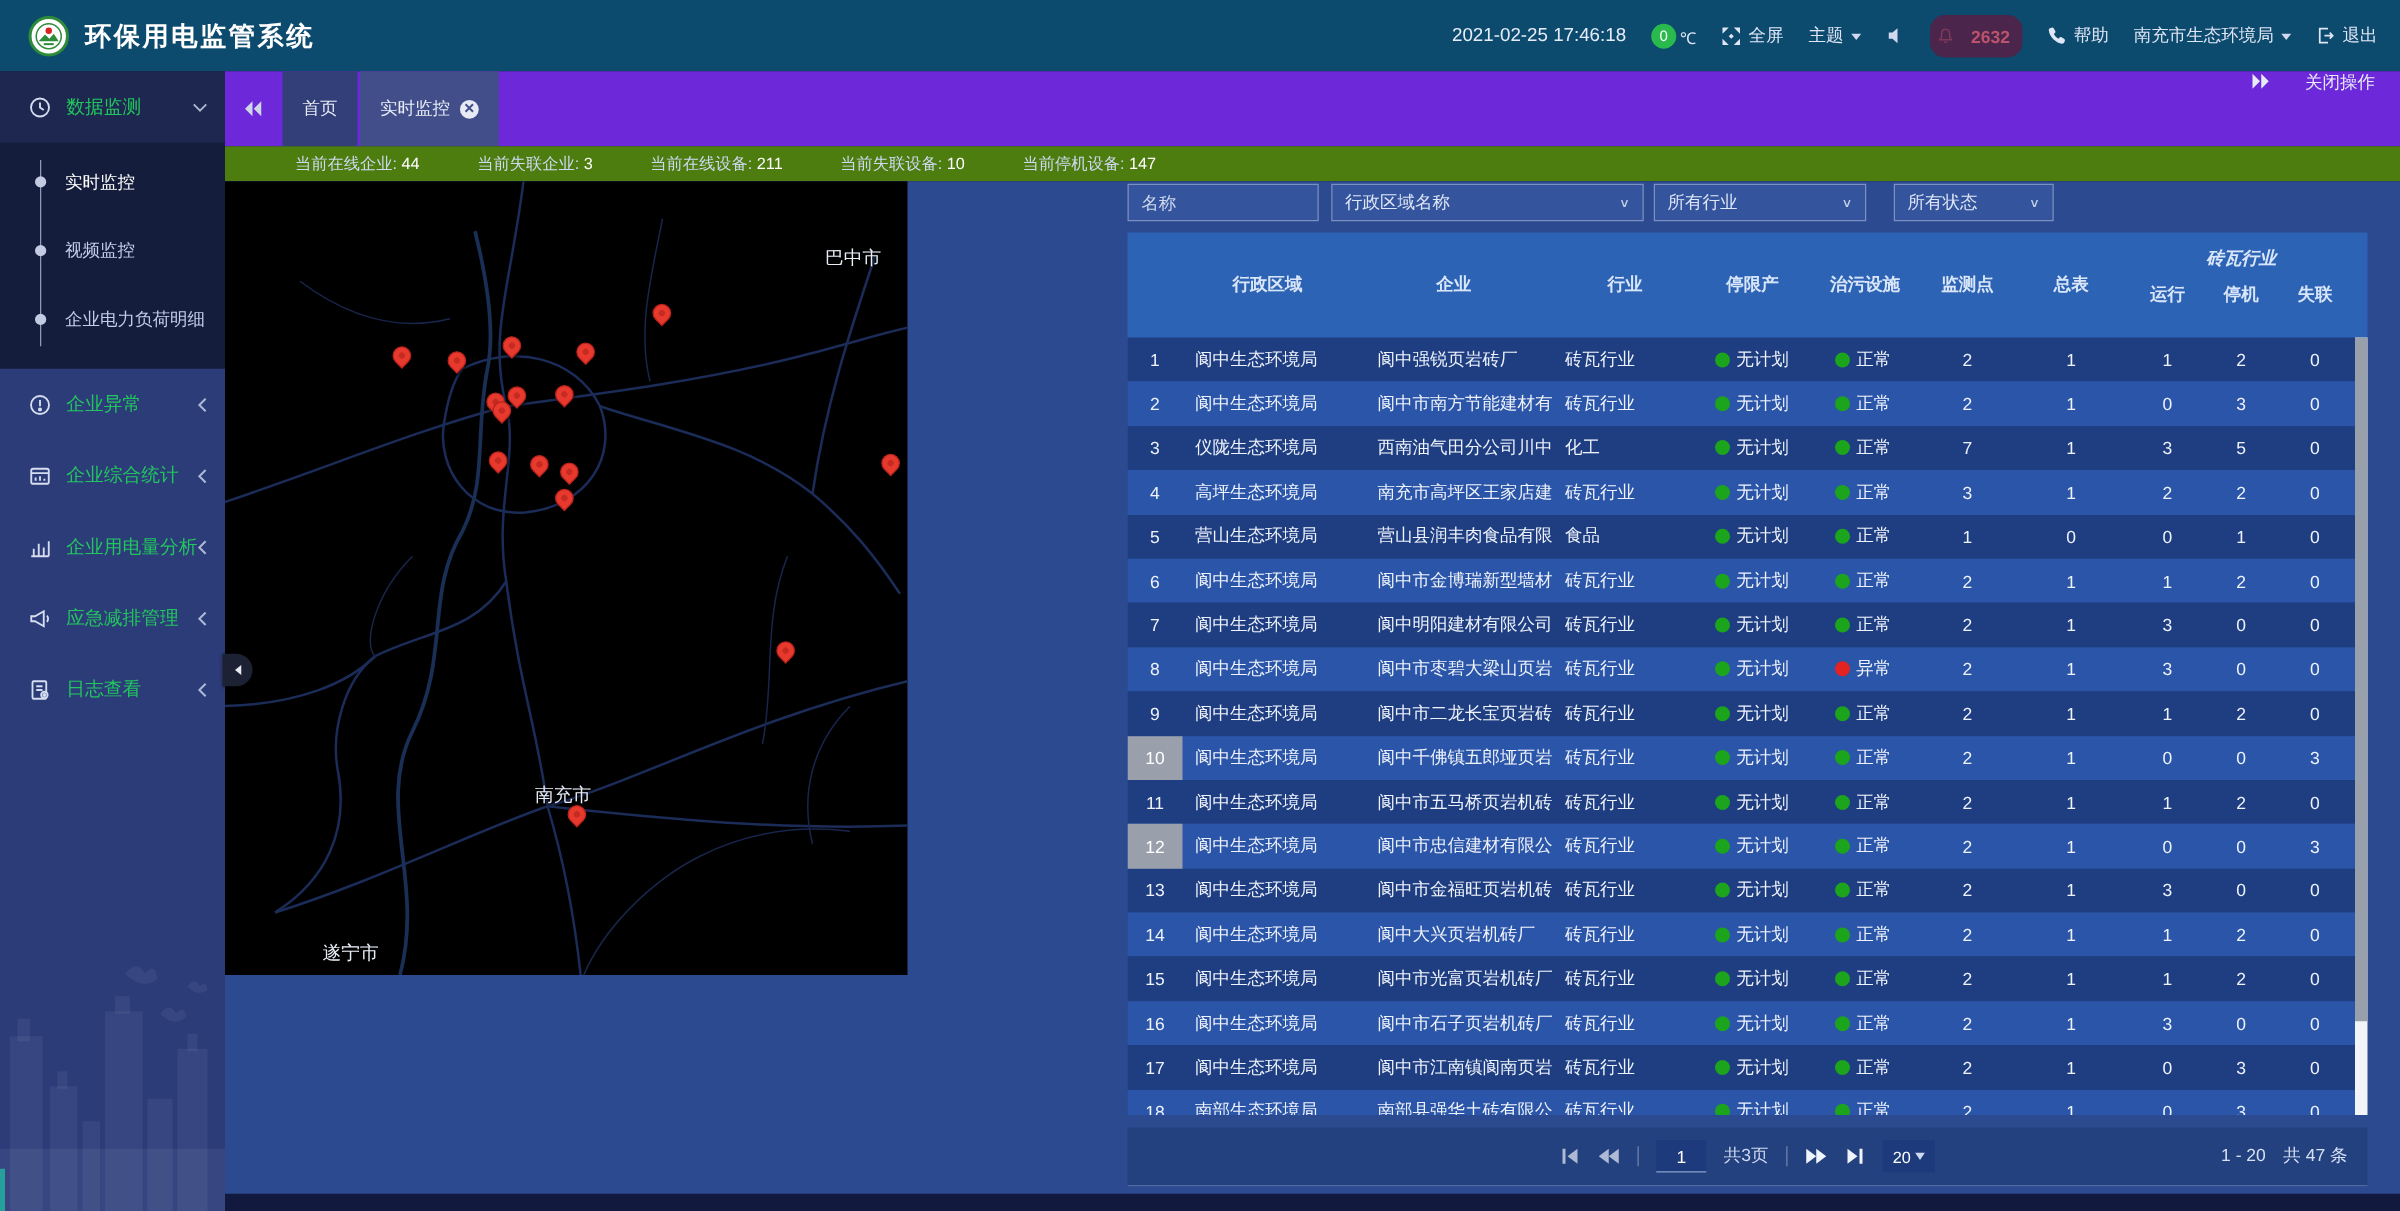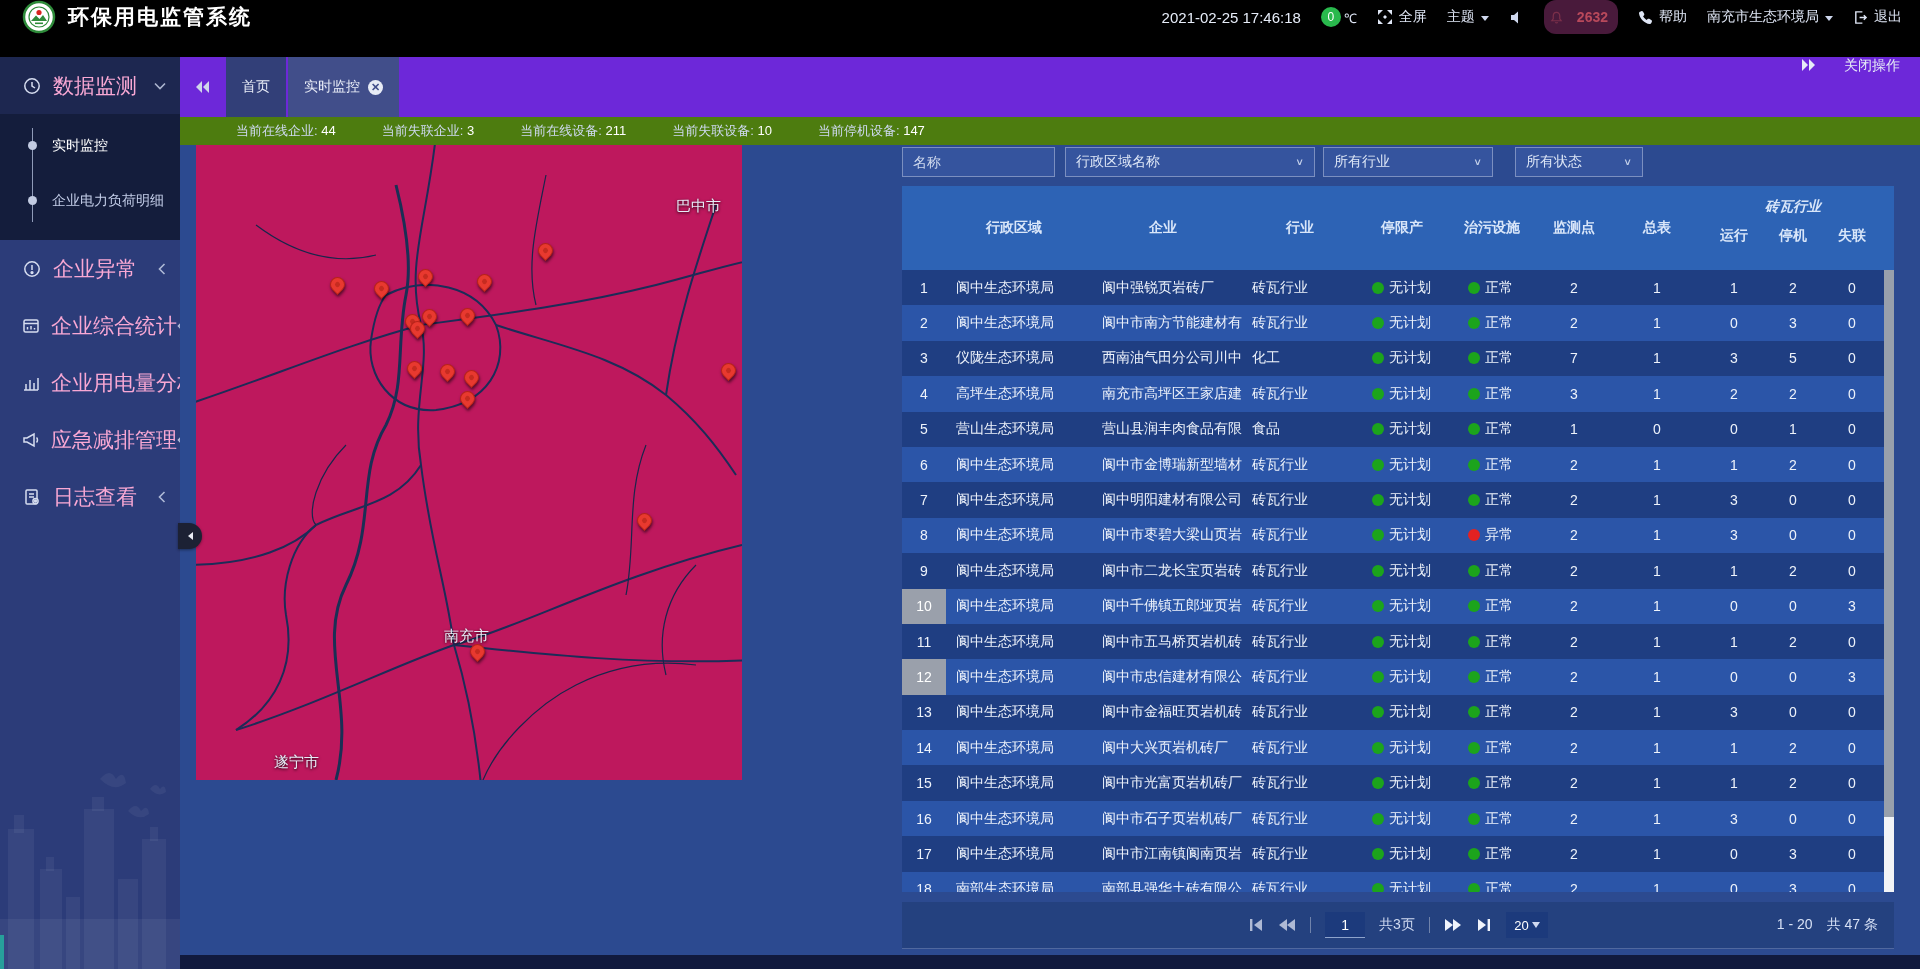--- a/index.html
+++ b/index.html
@@ -1,20 +1,20 @@
 <!DOCTYPE html>
 <html><head>
 <meta charset="utf-8">
 <style>
   * { margin:0; padding:0; box-sizing:border-box; }
   html,body { width:1920px; height:969px; overflow:hidden; font-family:"Liberation Sans",sans-serif; background:#0d1538; }
   .app { width:1920px; height:969px; display:flex; flex-direction:column; }
 
   
-  .topbar { height:57px; background:#000000; display:flex; align-items:flex-start; justify-content:space-between; padding:0 18px 0 22px; flex:0 0 auto; }
+  .topbar { height:57px; background:#0c4a6e; display:flex; align-items:center; justify-content:space-between; padding:0 18px 0 22px; flex:0 0 auto; }
   .brand { display:flex; align-items:center; gap:12px; }
   .brand h1 { color:#fff; font-size:21px; letter-spacing:2px; font-weight:bold; }
   .logo { width:34px; height:34px; }
   .topbar-right { display:flex; align-items:center; gap:20px; color:#dfe6f5; font-size:14px; }
   .datetime { font-size:15px; color:#e6ecf8; }
   .temp { display:flex; align-items:flex-start; gap:3px; }
   .temp-badge { width:20px; height:20px; border-radius:50%; background:#29b94d; color:#fff; font-size:12px; display:flex; align-items:center; justify-content:center; }
   .temp-unit { font-size:13px; margin-top:2px; }
   .top-btn { display:flex; align-items:center; gap:6px; cursor:pointer; white-space:nowrap; }
   .caret { width:0; height:0; border-left:4px solid transparent; border-right:4px solid transparent; border-top:5px solid #cfd8ee; display:inline-block; margin-top:2px; }
@@ -24,21 +24,21 @@
 
   
   .body-row { flex:1; display:flex; min-height:0; }
 
   
   .sidebar { width:180px; background:#2c3c79; position:relative; flex:0 0 auto; overflow:hidden; }
   .sb-group.expanded { background:#141d3c; }
   .sb-group.expanded .sb-row { background:#1d2750; }
   .sb-row { height:57px; display:flex; align-items:center; padding:0 14px 0 22px; cursor:pointer; }
   .sb-icon { width:20px; display:inline-flex; justify-content:center; margin-right:11px; }
-  .sb-label { color:#f9a8d4; font-size:21px; flex:1; white-space:nowrap; }
+  .sb-label { color:#22c55e; font-size:15px; flex:1; white-space:nowrap; }
   .sb-chev { display:inline-flex; opacity:.8; }
   .sb-sub { position:relative; padding:4px 0 12px 0; }
   .sb-sub:before { content:""; position:absolute; left:32px; top:14px; bottom:18px; width:1px; background:#8f9ab8; }
   .sb-sub-item { height:55px; display:flex; align-items:center; padding-left:52px; position:relative; color:#c3cde8; font-size:14px; cursor:pointer; white-space:nowrap; }
   .sb-sub-item.active { color:#ffffff; }
   .sb-dot { position:absolute; left:28px; width:9px; height:9px; border-radius:50%; background:#c2cbe2; }
   .skyline { position:absolute; bottom:0; left:0; }
   .teal-sliver { position:absolute; left:0; bottom:0; width:4px; height:34px; background:#27a09b; }
 
   
@@ -53,21 +53,21 @@
   .statsbar { height:28px; background:#4d7c0f; display:flex; align-items:center; gap:46px; padding-left:56px; flex:0 0 auto; font-size:13px; }
   .stat-label { color:#cfdaf2; }
   .stat-value { color:#ffffff; }
 
   
   .content { flex:1; position:relative; background:#2c4a90; min-height:0; }
   .collapse-handle { position:absolute; left:-2px; top:378px; width:24px; height:26px; background:#1c2134; border-radius:0 13px 13px 0; display:flex; align-items:center; justify-content:center; cursor:pointer; z-index:5; box-shadow:0 1px 3px rgba(0,0,0,.4); }
   .bottom-strip { position:absolute; left:0; right:0; bottom:0; height:14px; background:#111a3e; }
 
   
-  .map-panel { position:absolute; left:16px; top:0; width:546px; height:635px; background:#be185d; overflow:hidden; }
+  .map-panel { position:absolute; left:0; top:0; width:546px; height:635px; background:#000000; overflow:hidden; }
   .map-city { position:absolute; color:#e8edf8; font-size:15px; text-shadow:0 1px 3px #000; white-space:nowrap; }
   .pin { position:absolute; width:15px; height:15px; background:#e8392f; border:1px solid #b8231a; border-radius:50% 50% 50% 0; transform:rotate(-45deg); box-shadow:-1px 2px 3px rgba(0,0,0,.55); }
   .pin:after { content:""; position:absolute; left:4px; top:4px; width:5px; height:5px; border-radius:50%; background:#c62b20; }
 
   
   .right-panel { position:absolute; left:722px; top:2px; width:994px; }
   .filters { display:flex; gap:8px; margin-bottom:9px; height:30px; }
   .f-box { background:#35549e; border:1px solid rgba(255,255,255,.35); display:flex; align-items:center; padding:0 10px; color:#dde6f6; font-size:14px; }
   .f-input { width:153px; }
   .f-input input { background:transparent; border:none; outline:none; color:#dde6f6; font-size:14px; width:100%; font-family:"Liberation Sans",sans-serif; }
@@ -204,20 +204,24 @@
       <span class="sb-chev">
                 <svg width="12" height="8" viewBox="0 0 12 8" fill="none" stroke="#cfd8ee" stroke-width="1.6">
                   <path d="M1 1.5 L6 6.5 L11 1.5"></path>
                 </svg>
               </span>
     </div>
     <div class="sb-sub">
       <div class="sb-sub-item active">
         <span class="sb-dot"></span>
         <span>实时监控</span>
+      </div>
+      <div class="sb-sub-item ">
+        <span class="sb-dot"></span>
+        <span>视频监控</span>
       </div>
       <div class="sb-sub-item ">
         <span class="sb-dot"></span>
         <span>企业电力负荷明细</span>
       </div>
             </div>
   </div>
   <div class="sb-group ">
     <div class="sb-row">
       <span class="sb-icon">

